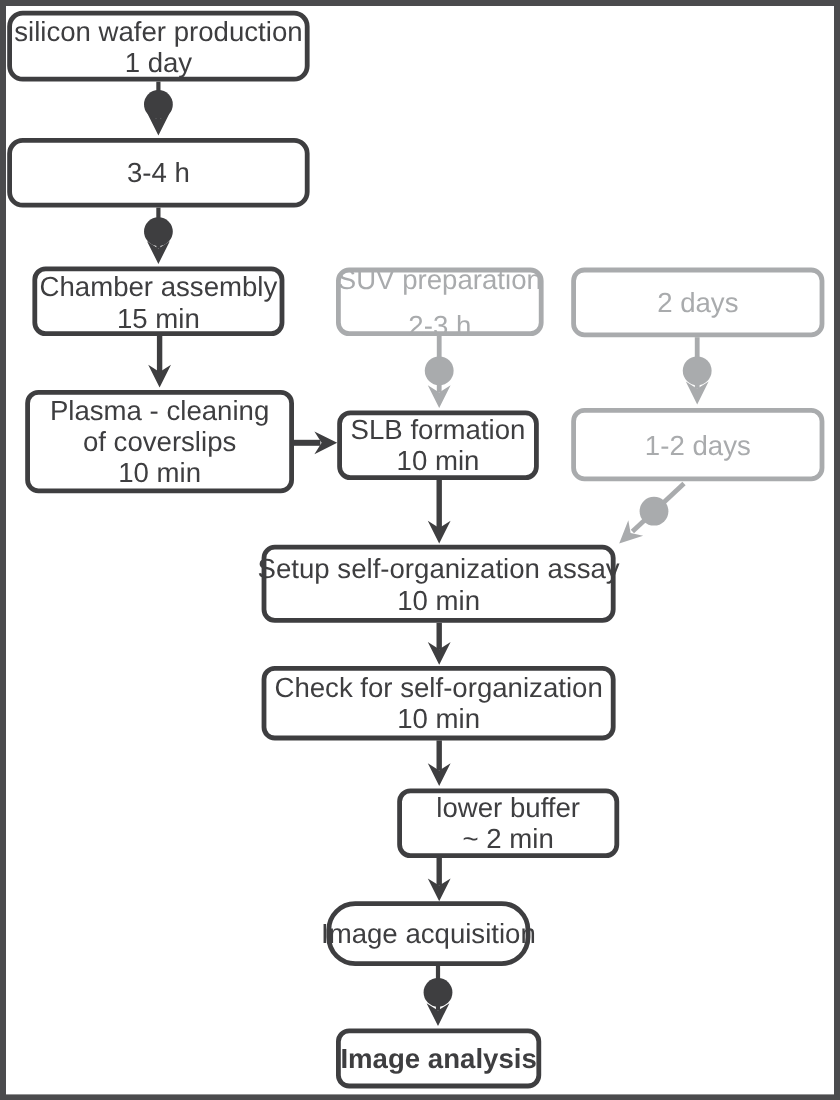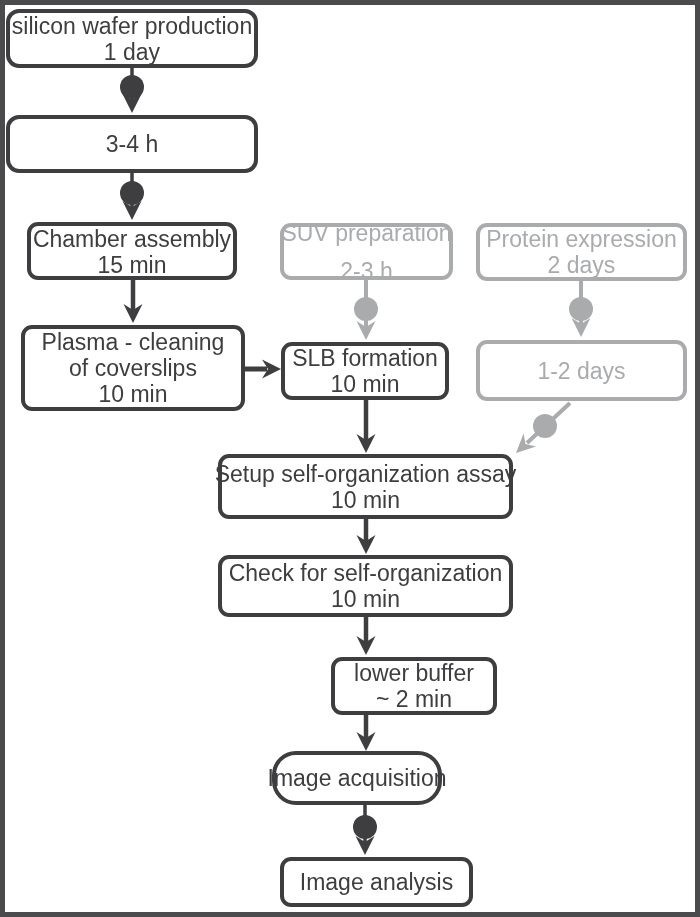--- a/index.html
+++ b/index.html
@@ -126,21 +126,20 @@
   <span>of coverslips</span>
   <span>10 min</span>
 </div>
 
 <div class="node inactive" style="left:280px;top:223px;width:173px;height:57px;gap:12px;">
   <span>SUV preparation</span>
   <span>2-3 h</span>
 </div>
 
 <div class="node inactive" style="left:476px;top:223px;width:211px;height:58px;">
-  <span>Protein expression</span>
   <span>2 days</span>
 </div>
 
 <div class="node" style="left:281px;top:342px;width:168px;height:58px;">
   <span>SLB formation</span>
   <span>10 min</span>
 </div>
 
 <div class="node inactive" style="left:476px;top:340px;width:211px;height:61px;">
   <span>1-2 days</span>
@@ -149,24 +148,24 @@
 <div class="node" style="left:218px;top:454px;width:295px;height:65px;">
   <span>Setup self-organization assay</span>
   <span>10 min</span>
 </div>
 
 <div class="node" style="left:218px;top:555px;width:295px;height:62px;">
   <span>Check for self-organization</span>
   <span>10 min</span>
 </div>
 
-<div class="node" style="left:280px;top:657px;width:166px;height:58px;margin-left:46px;">
+<div class="node" style="left:280px;top:657px;width:185px;height:58px;margin-left:46px;">
   <span>lower buffer</span>
   <span>~ 2 min</span>
 </div>
 
 <div class="node" style="left:272px;top:751px;width:170px;height:54px;border-radius:24px;">
   <span>Image acquisition</span>
 </div>
 
-<div class="node" style="left:280px;top:857px;width:193px;height:50px;">
+<div class="node" style="left:280px;top:857px;width:171px;height:50px;font-weight:bold;">
   <span>Image analysis</span>
 </div>
 
 </body></html>

